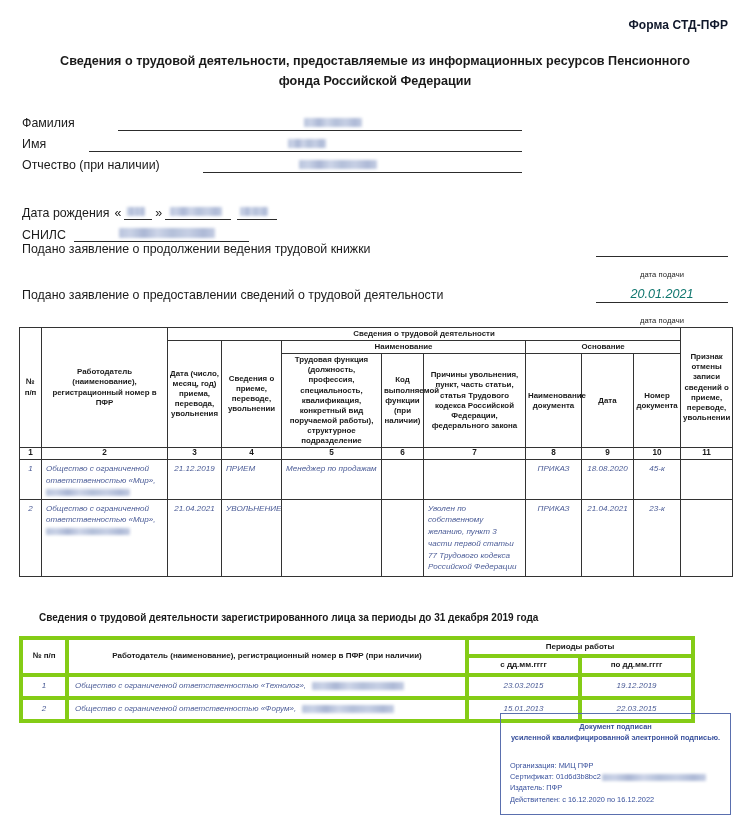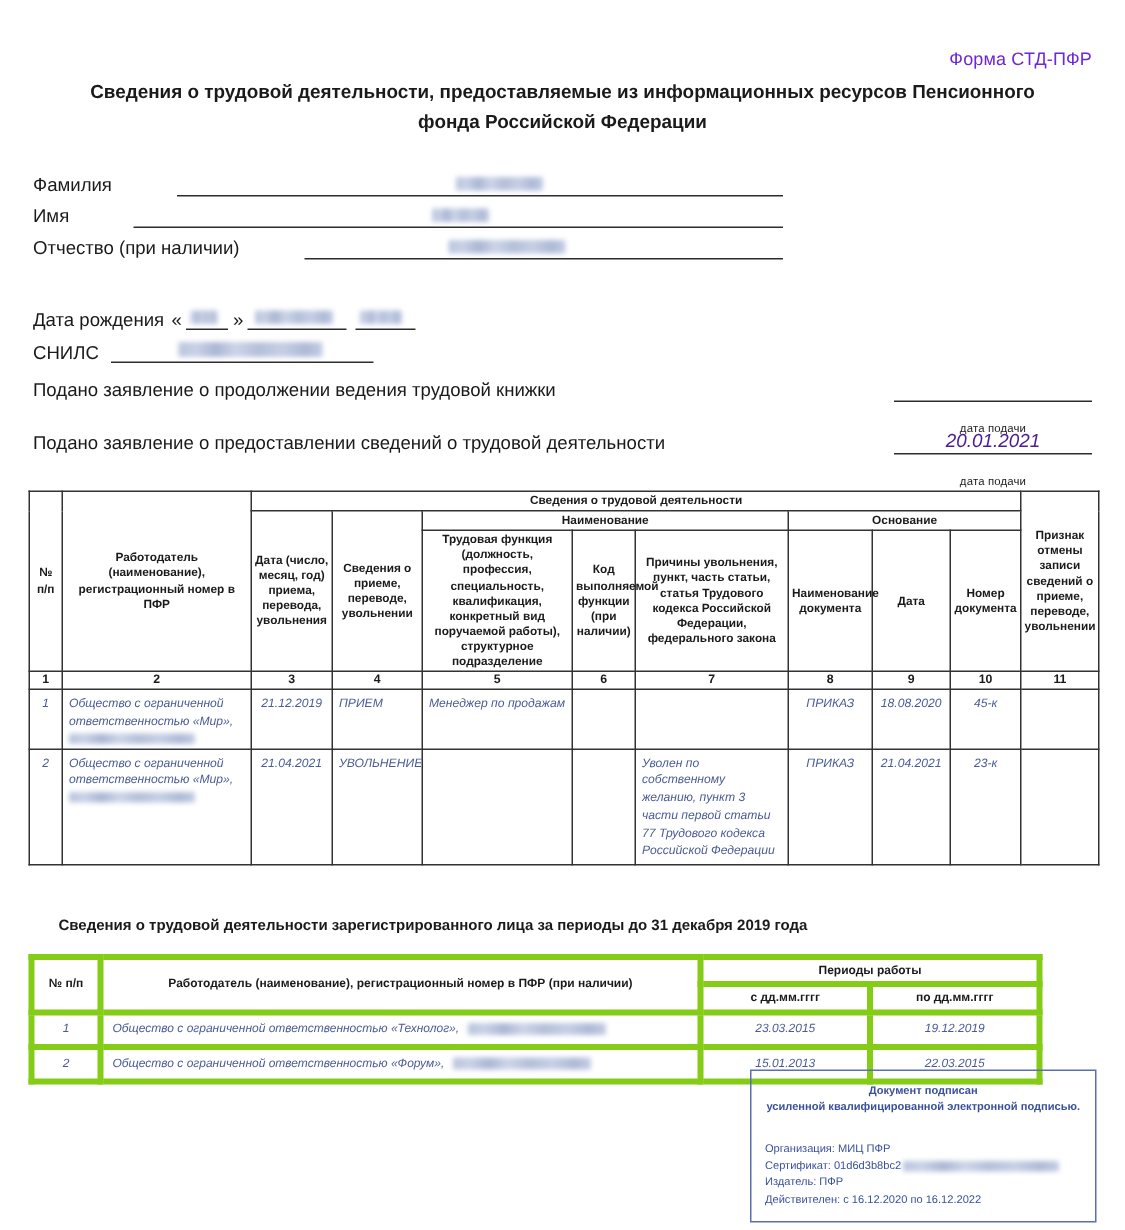--- a/index.html
+++ b/index.html
@@ -22,25 +22,26 @@
     background: linear-gradient(90deg,#b9c4dd 0%,#c9d2e6 12%,#aab6d4 26%,#cdd5e8 40%,#b3bfd9 55%,#c6cfe4 72%,#adb9d6 88%,#c4cde3 100%);
     filter: blur(1.6px);
     border-radius: 1px;
     vertical-align: middle;
     height: 9px;
   }
 
   
   #form-code {
     position: absolute;
-    top: 32px;
+    top: 18px;
     right: 22px;
     font-size: 12px;
-    color: #6d28d9;
+    color: #0f172a;
     letter-spacing: .1px;
+    font-weight: bold;
   }
   #doc-title {
     position: absolute;
     top: 52px;
     left: 0;
     width: 750px;
     text-align: center;
     font-size: 12.6px;
     font-weight: bold;
     line-height: 1.55;
@@ -117,30 +118,30 @@
 
   
   .statement {
     position: absolute;
     left: 22px;
     width: 706px;
     font-size: 12.4px;
     display: flex;
     align-items: flex-start;
   }
-  #statement-1 { top: 251px; gap: 45px; }
+  #statement-1 { top: 240px; gap: 45px; }
   #statement-2 { top: 286px; }
   .statement .st-text { flex: 1; padding-top: 2px; }
   .statement .st-date {
     width: 132px;
     text-align: center;
   }
   .st-date .dval {
     font-size: 12.6px;
-    color: #4c1d95;
+    color: #0f766e;
     font-style: italic;
     height: 16px;
     line-height: 16px;
     border-bottom: 1px solid #2c2c2c;
   }
   .st-date .dval.empty { color: transparent; }
   .st-date .dcap {
     font-size: 7.6px;
     color: #222;
     margin-top: 13px;

